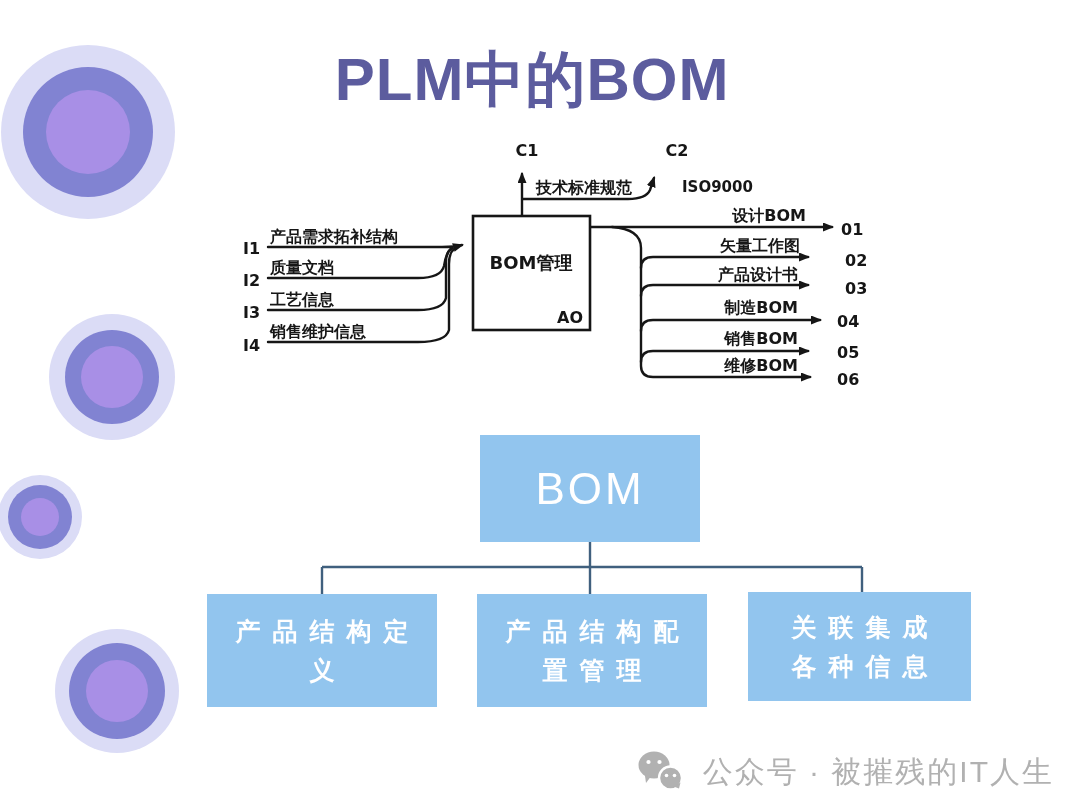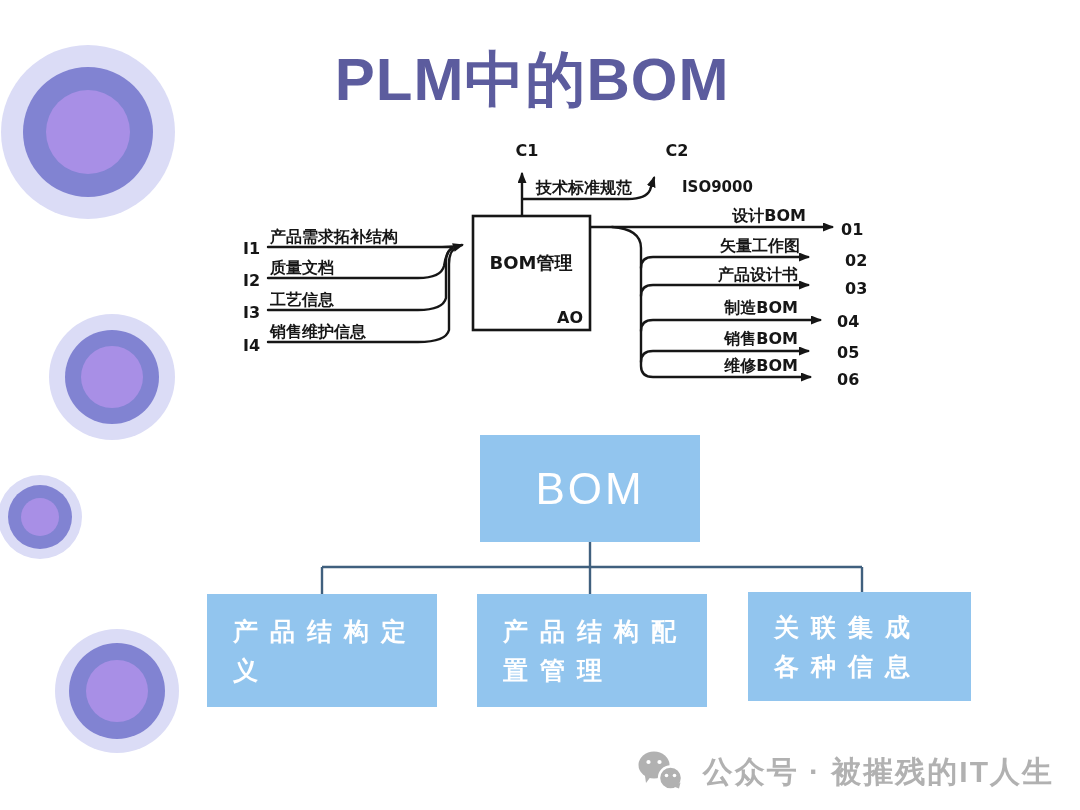--- a/index.html
+++ b/index.html
@@ -36,33 +36,33 @@
   .idef0 text{font-family:"DejaVu Sans","Liberation Sans",sans-serif;font-weight:700;fill:var(--ink);}
   .idef0 .lbl{font-size:16px;}
   .idef0 .lbl-sm{font-size:15px;}
   .idef0 .port{font-size:16px;}
   .idef0 .boxname{font-size:18px;}
   .ink-stroke{stroke:var(--ink);stroke-width:2.4;fill:none;stroke-linecap:round;}
   .ink-box{stroke:var(--ink);stroke-width:2.6;fill:#fff;}
   
   .hbox{
     position:absolute;background:var(--box-fill);color:var(--box-text);
-    display:flex;align-items:center;justify-content:center;
+    display:flex;align-items:center;justify-content:center;text-align:center;
   }
   .hbox.root{font-size:44px;font-weight:400;letter-spacing:3px;}
   .hbox.child{
     font-size:25px;font-weight:700;letter-spacing:12px;line-height:1.55;
     padding:4px 14px 4px 26px;
   }
   .tree{position:absolute;left:0;top:0;}
   .tree path{stroke:var(--connector);stroke-width:2.4;fill:none;}
   
   .watermark{
     position:absolute;right:26px;bottom:16px;display:flex;align-items:center;gap:17px;
-    color:var(--wm);font-size:30px;font-weight:700;letter-spacing:2px;justify-content:space-between;
+    color:var(--wm);font-size:30px;font-weight:400;letter-spacing:2px;justify-content:space-between;
   }
   .wm-icon{width:50px;height:44px;}
 </style>
 </head>
 <body>
 
 <div class="slide">
 
   <div class="circle c-outer" style="left:1px;top:45px;width:174px;height:174px;">
     <div class="c-mid" style="width:130px;height:130px;">

